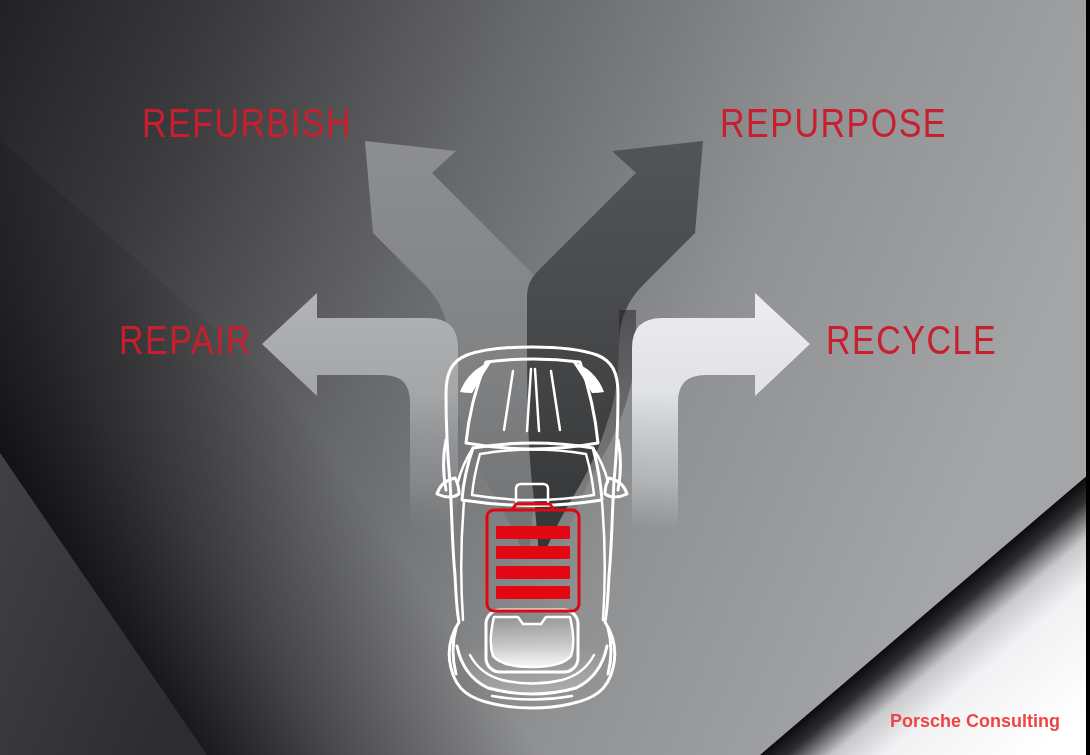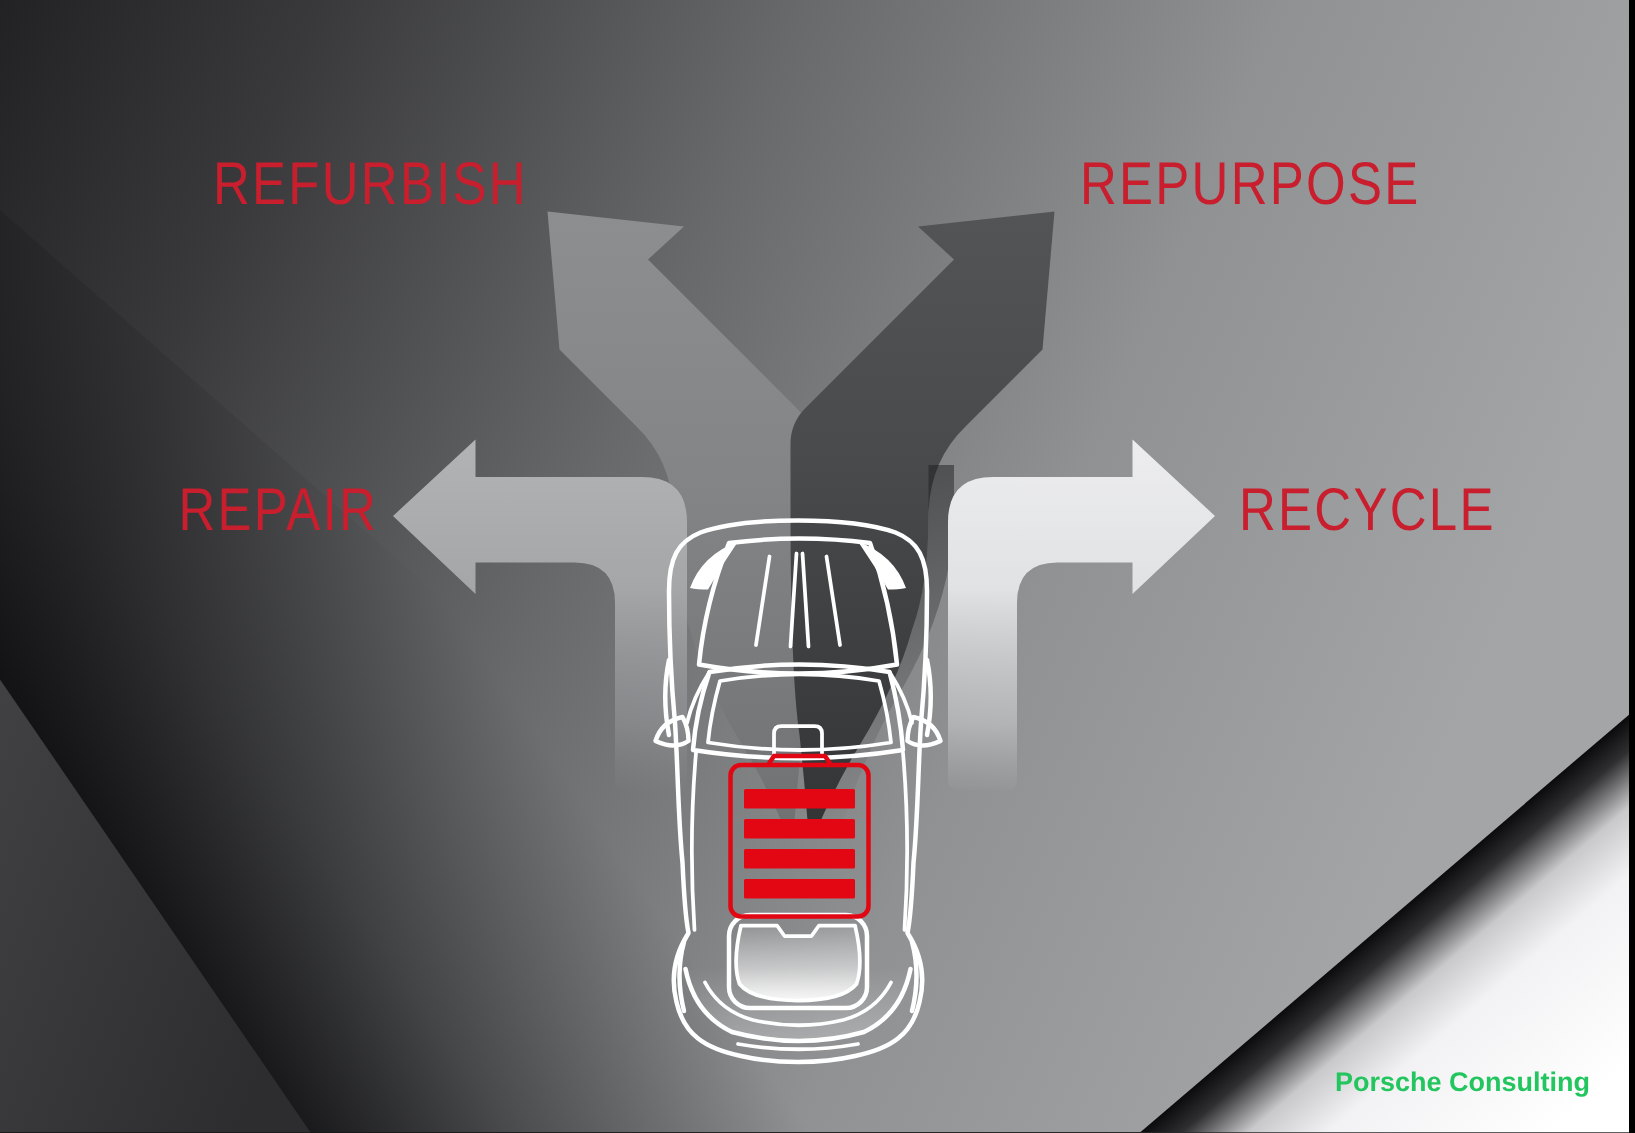--- a/index.html
+++ b/index.html
@@ -7,21 +7,21 @@
     position:relative;width:1086px;height:755px;overflow:hidden;
     font-family:"Liberation Sans",sans-serif;
   }
   .stage svg{position:absolute;left:0;top:0;display:block;}
   .dir-label{
     position:absolute;color:#c81e2d;font-size:34px;font-weight:400;
     letter-spacing:1.5px;line-height:1;white-space:nowrap;
     transform:scaleY(1.18);transform-origin:0 0;
   }
   .brand{
-    position:absolute;color:#22c55e;font-size:18px;font-weight:700;
+    position:absolute;color:#ef4444;font-size:18px;font-weight:700;
     line-height:1;white-space:nowrap;
   }
 </style>
 </head>
 <body>
 
 <div class="stage">
 
   <svg width="1090" height="755" viewBox="0 0 1090 755">
     <defs>

